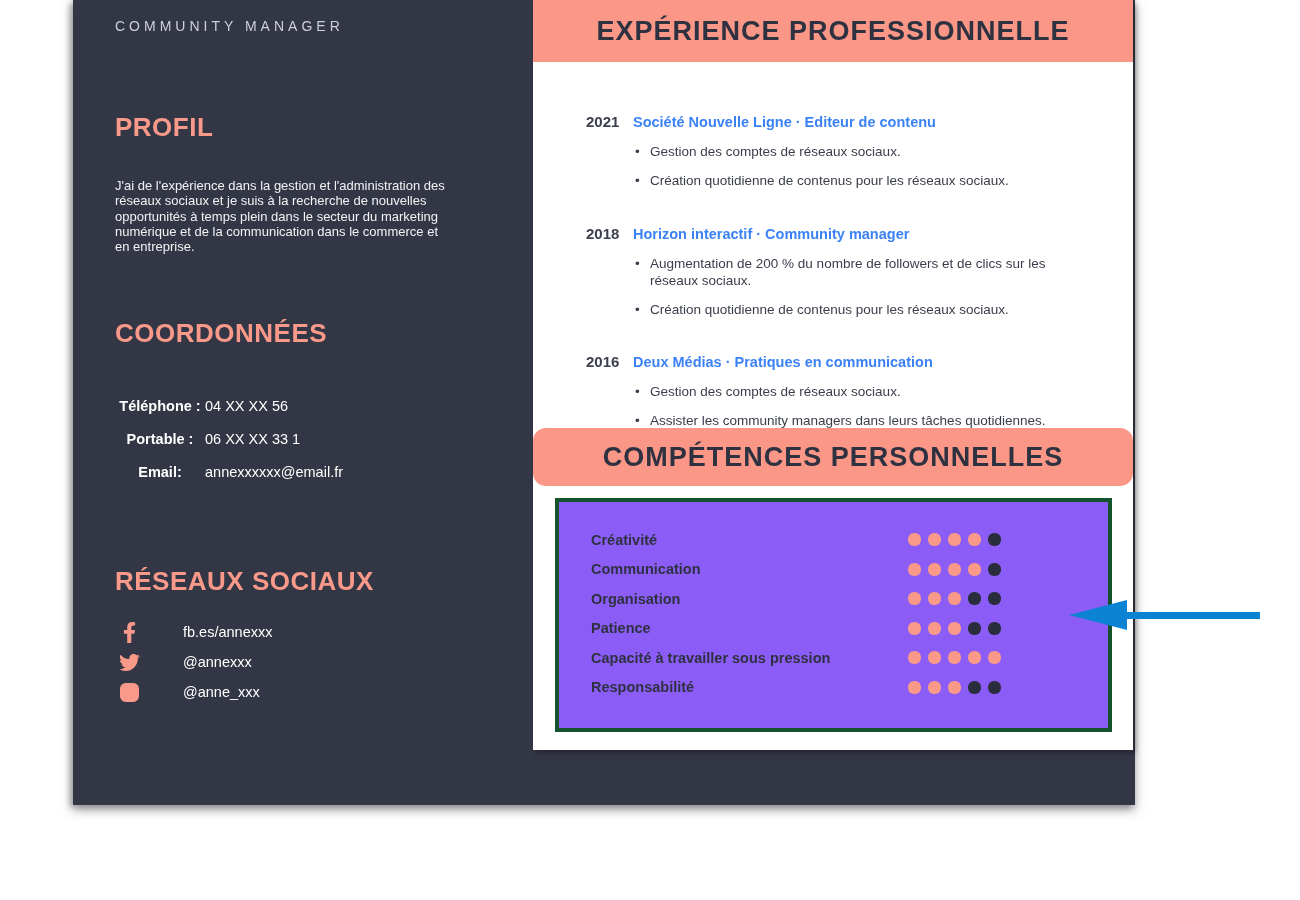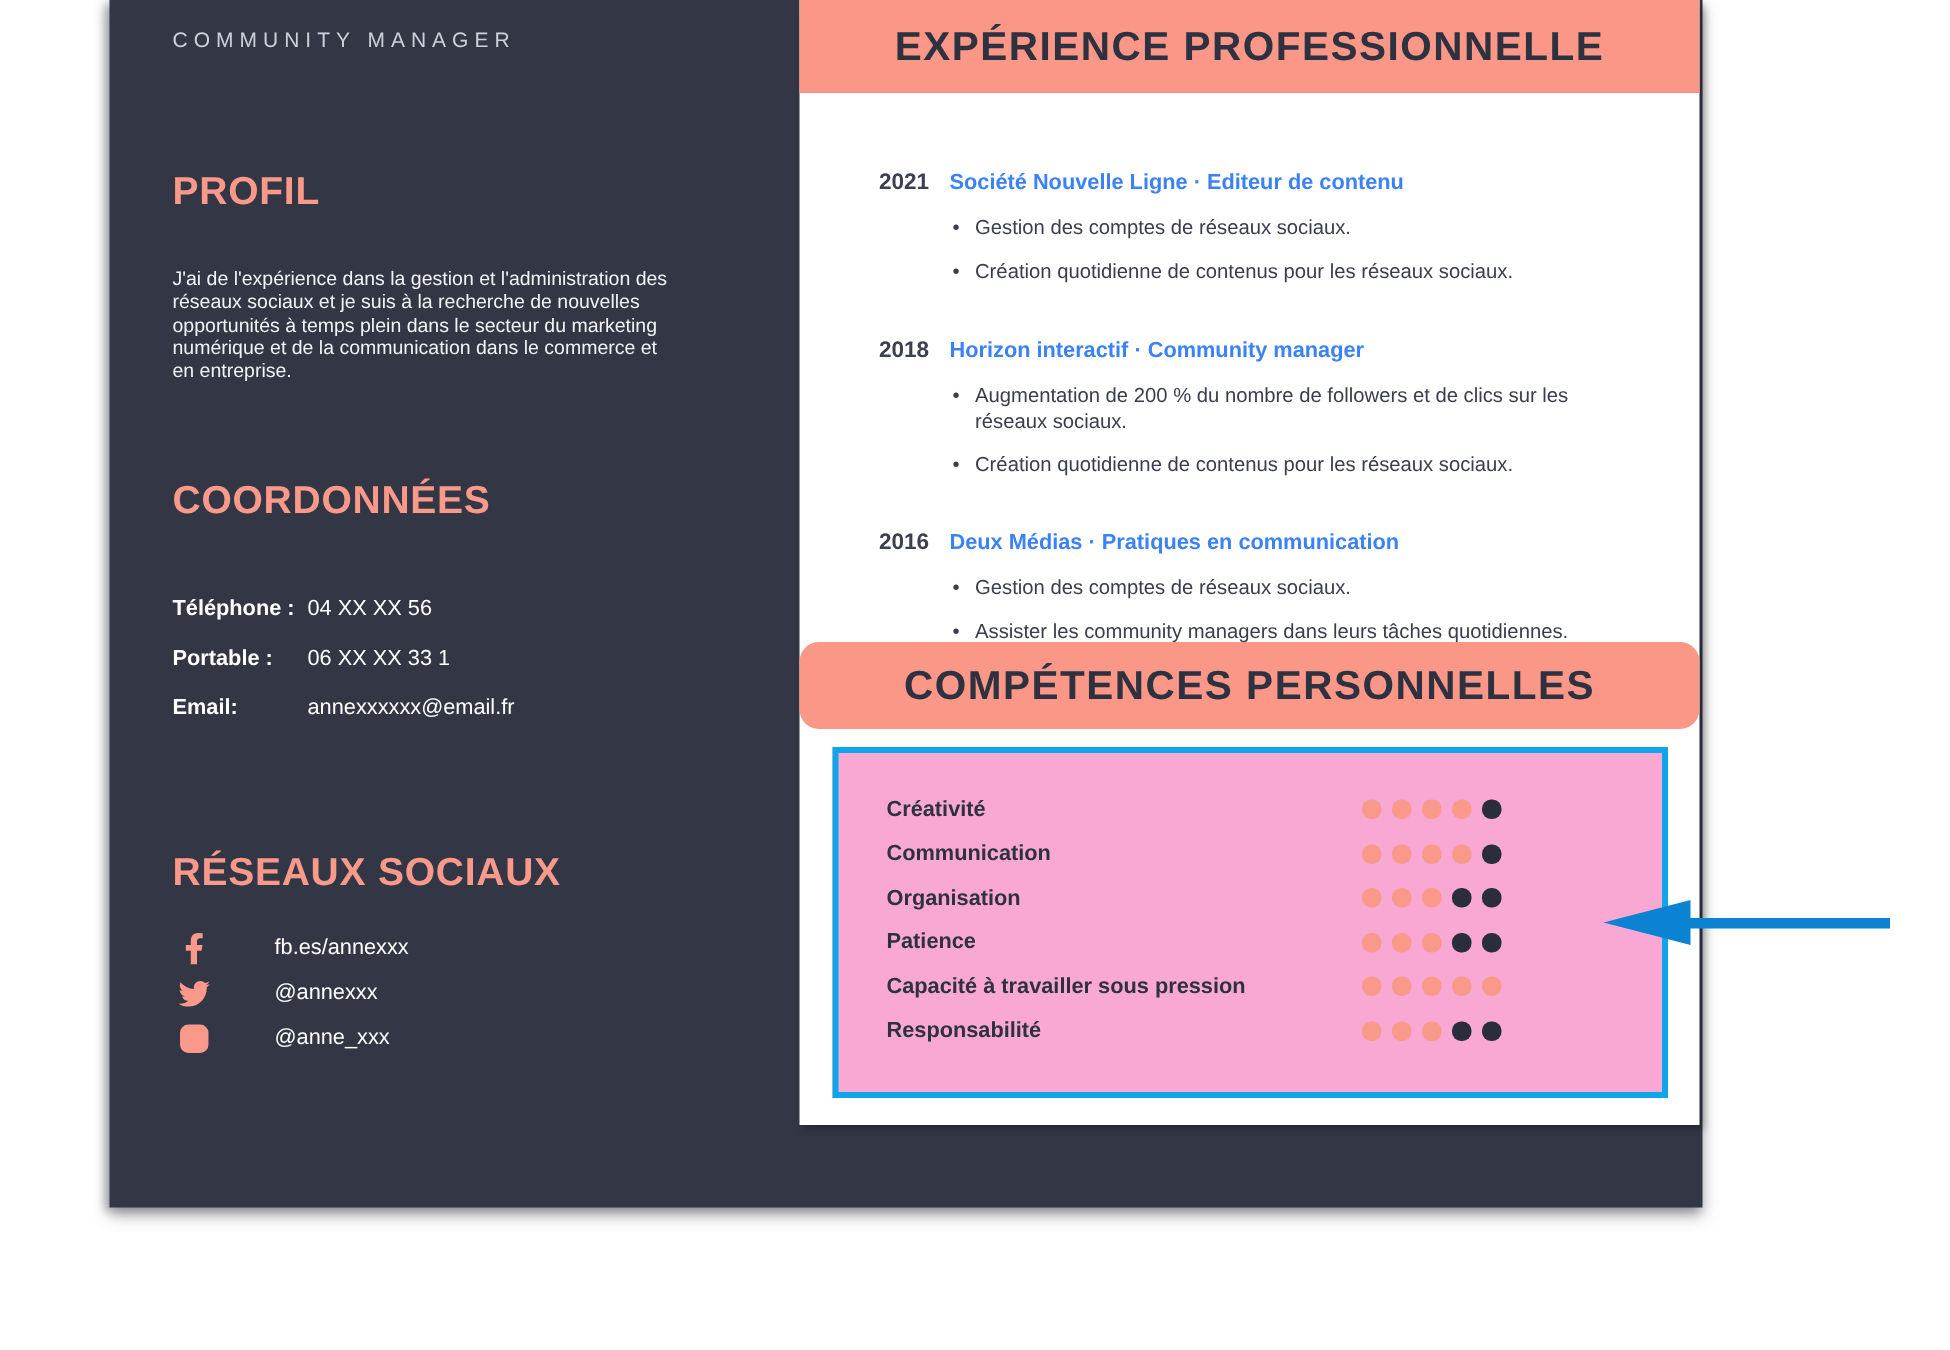--- a/index.html
+++ b/index.html
@@ -23,21 +23,21 @@
     position:absolute;left:42px;
     font-size:26px;font-weight:bold;letter-spacing:.5px;color:#f9998a;text-align:right;
   }
   #h-profil{top:112px;}
   #h-coord{top:318px;}
   #h-social{top:566px;}
   .profile-text{
     position:absolute;left:42px;top:178px;width:332px;
     font-size:13px;line-height:1.18;color:#f2f3f6;
   }
-  .contact-list{position:absolute;left:42px;top:396px;width:340px;}
+  .contact-list{position:absolute;left:42px;top:396px;width:340px;text-align:center;}
   .contact-row{display:flex;margin-bottom:13px;font-size:14.5px;line-height:20px;color:#ffffff;}
   .contact-label{width:90px;font-weight:bold;flex:none;}
   .contact-value{font-weight:normal;}
   .social-list{position:absolute;left:46px;top:622px;}
   .social-row{display:flex;align-items:center;height:20px;margin-bottom:10px;}
   .social-icon{width:21px;height:21px;flex:none;color:#f9998a;display:flex;align-items:center;justify-content:center;}
   .social-icon svg{width:100%;height:100%;fill:currentColor;}
   .social-handle{margin-left:43px;font-size:14.5px;color:#ffffff;}
   
   .main-panel{
@@ -57,21 +57,21 @@
   .exp-year{width:100px;padding-left:53px;box-sizing:border-box;flex:none;
     font-size:15px;font-weight:bold;color:#3c3f4d;line-height:20px;}
   .exp-content{width:436px;}
   .exp-title{font-size:14.5px;font-weight:bold;color:#3b82f6;line-height:20px;}
   .exp-bullets{list-style:none;margin:12px 0 0 0;padding:0;font-size:13.5px;color:#3a3d4a;}
   .exp-bullets li{position:relative;padding-left:17px;margin-bottom:12px;line-height:1.25;}
   .exp-bullets li::before{content:"\2022";position:absolute;left:2px;color:#3a3d4a;}
   
   .skills-box{
     position:absolute;left:22px;top:498px;width:557px;height:234px;
-    box-sizing:border-box;border:4px solid #0ea5e9;background:#f9a8d4;z-index:3;
+    box-sizing:border-box;border:4px solid #14532d;background:#8b5cf6;z-index:3;
     padding:23px 107px 4px 32px;
   }
   .skill-row{display:flex;align-items:center;justify-content:space-between;height:29.5px;}
   .skill-label{font-size:14.5px;font-weight:bold;color:#2e3140;}
   .skill-dots{display:flex;gap:7px;flex:none;}
   .dot{width:13px;height:13px;border-radius:46%;}
   .dot-filled{background:#f9998a;}
   .dot-empty{background:#2a2d3b;}
   
   .arrow-head{

